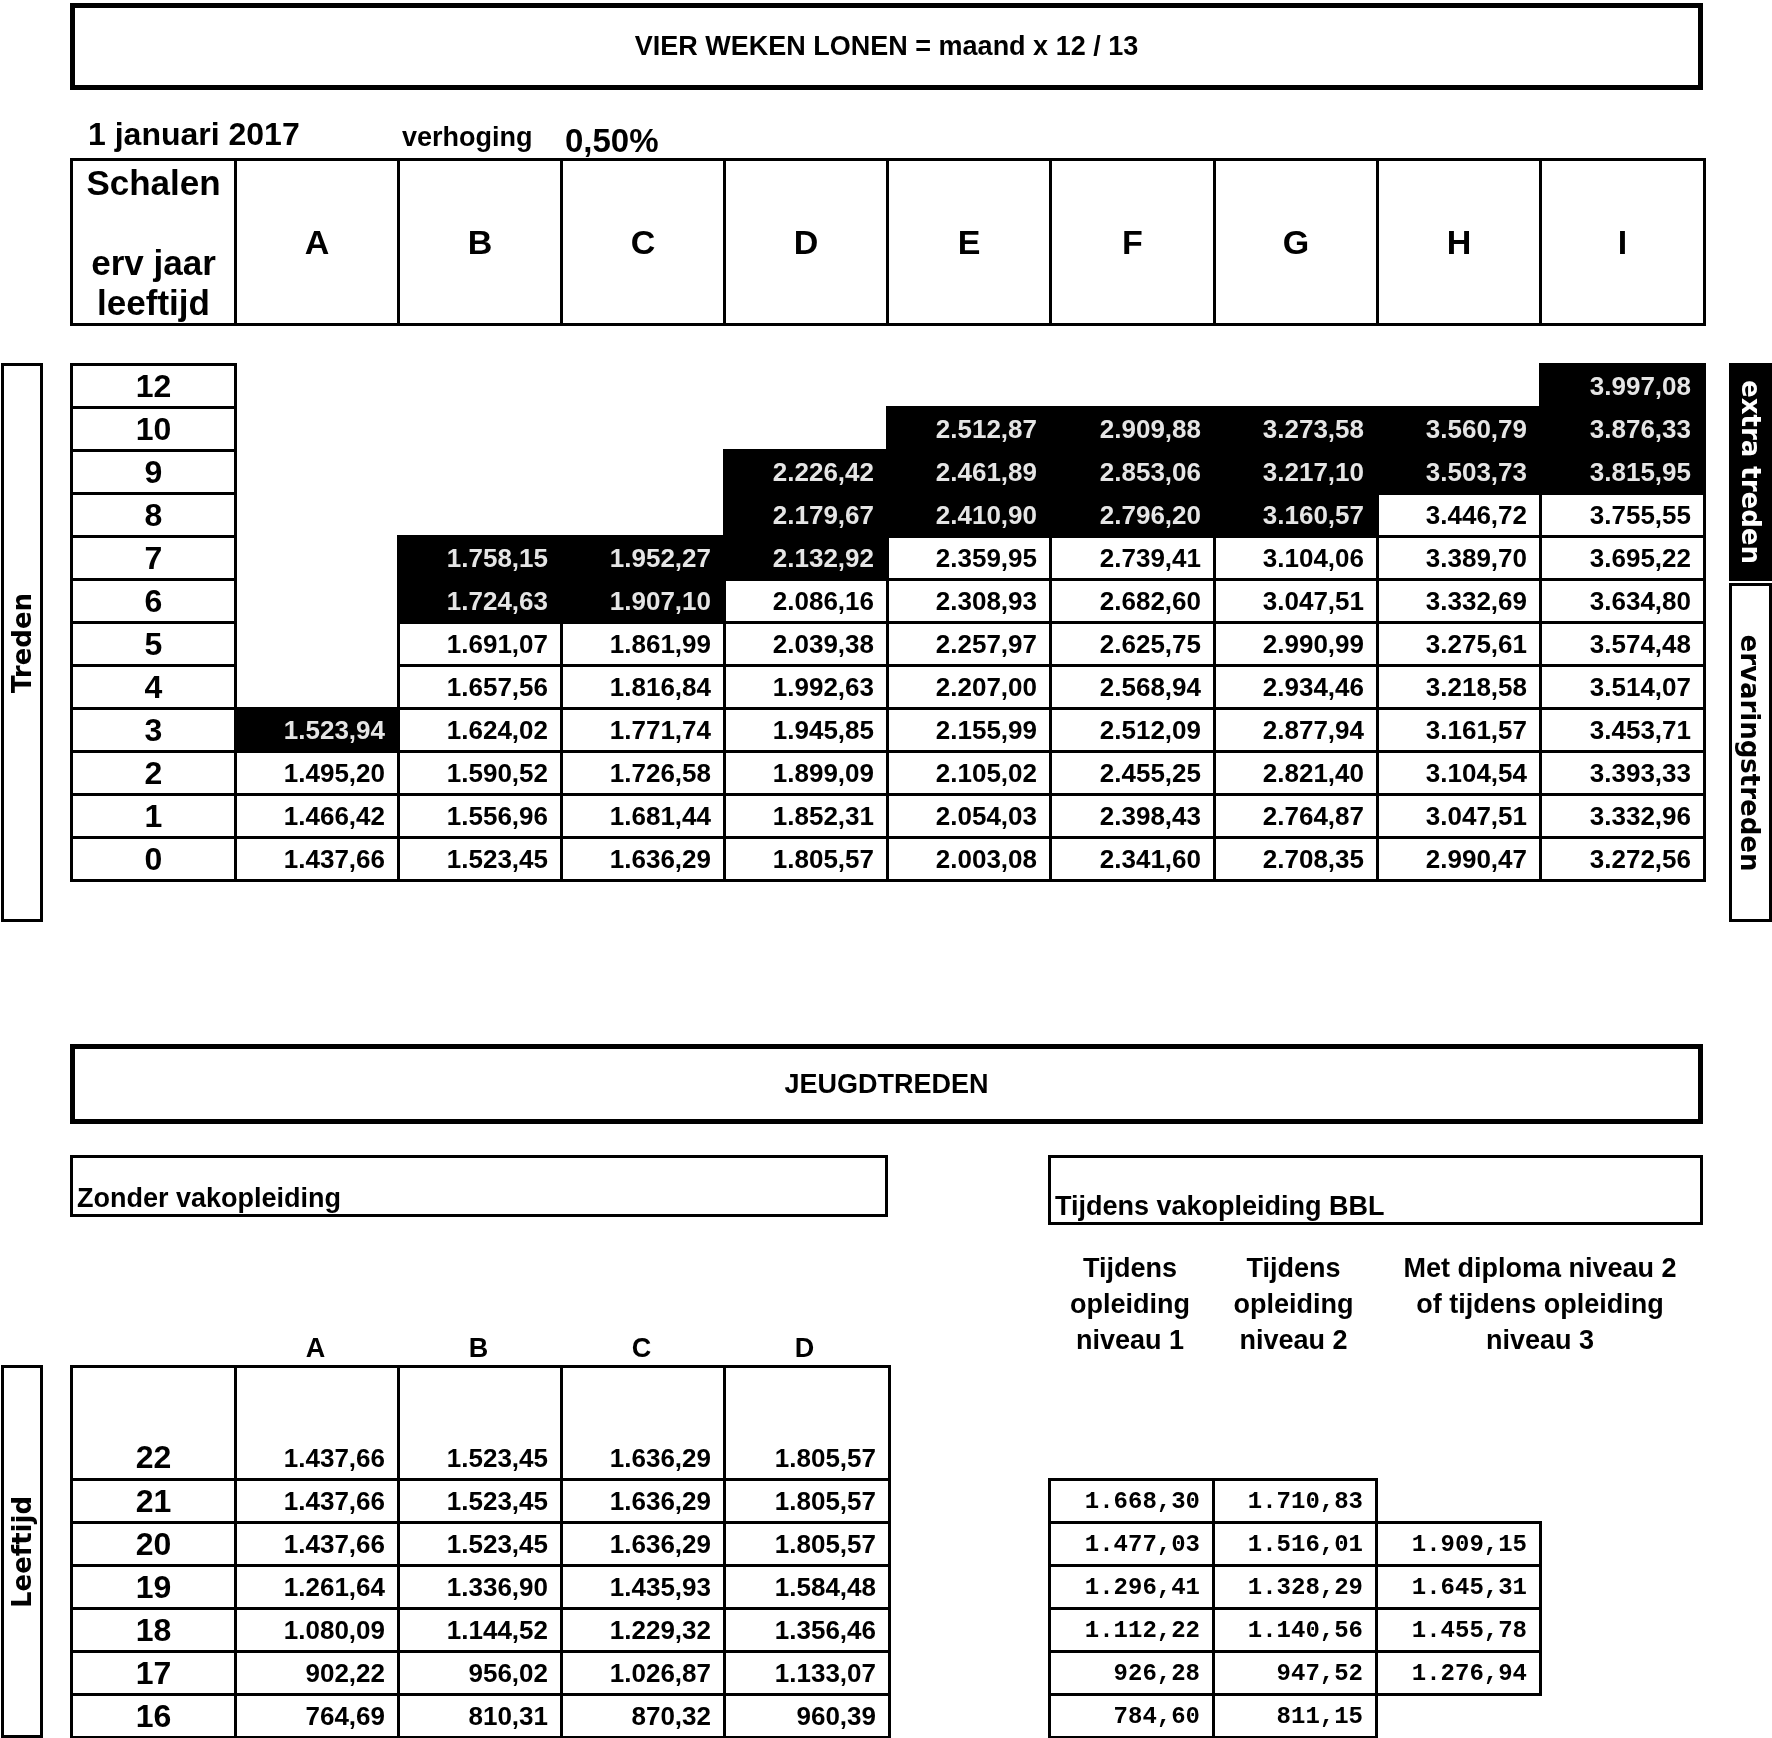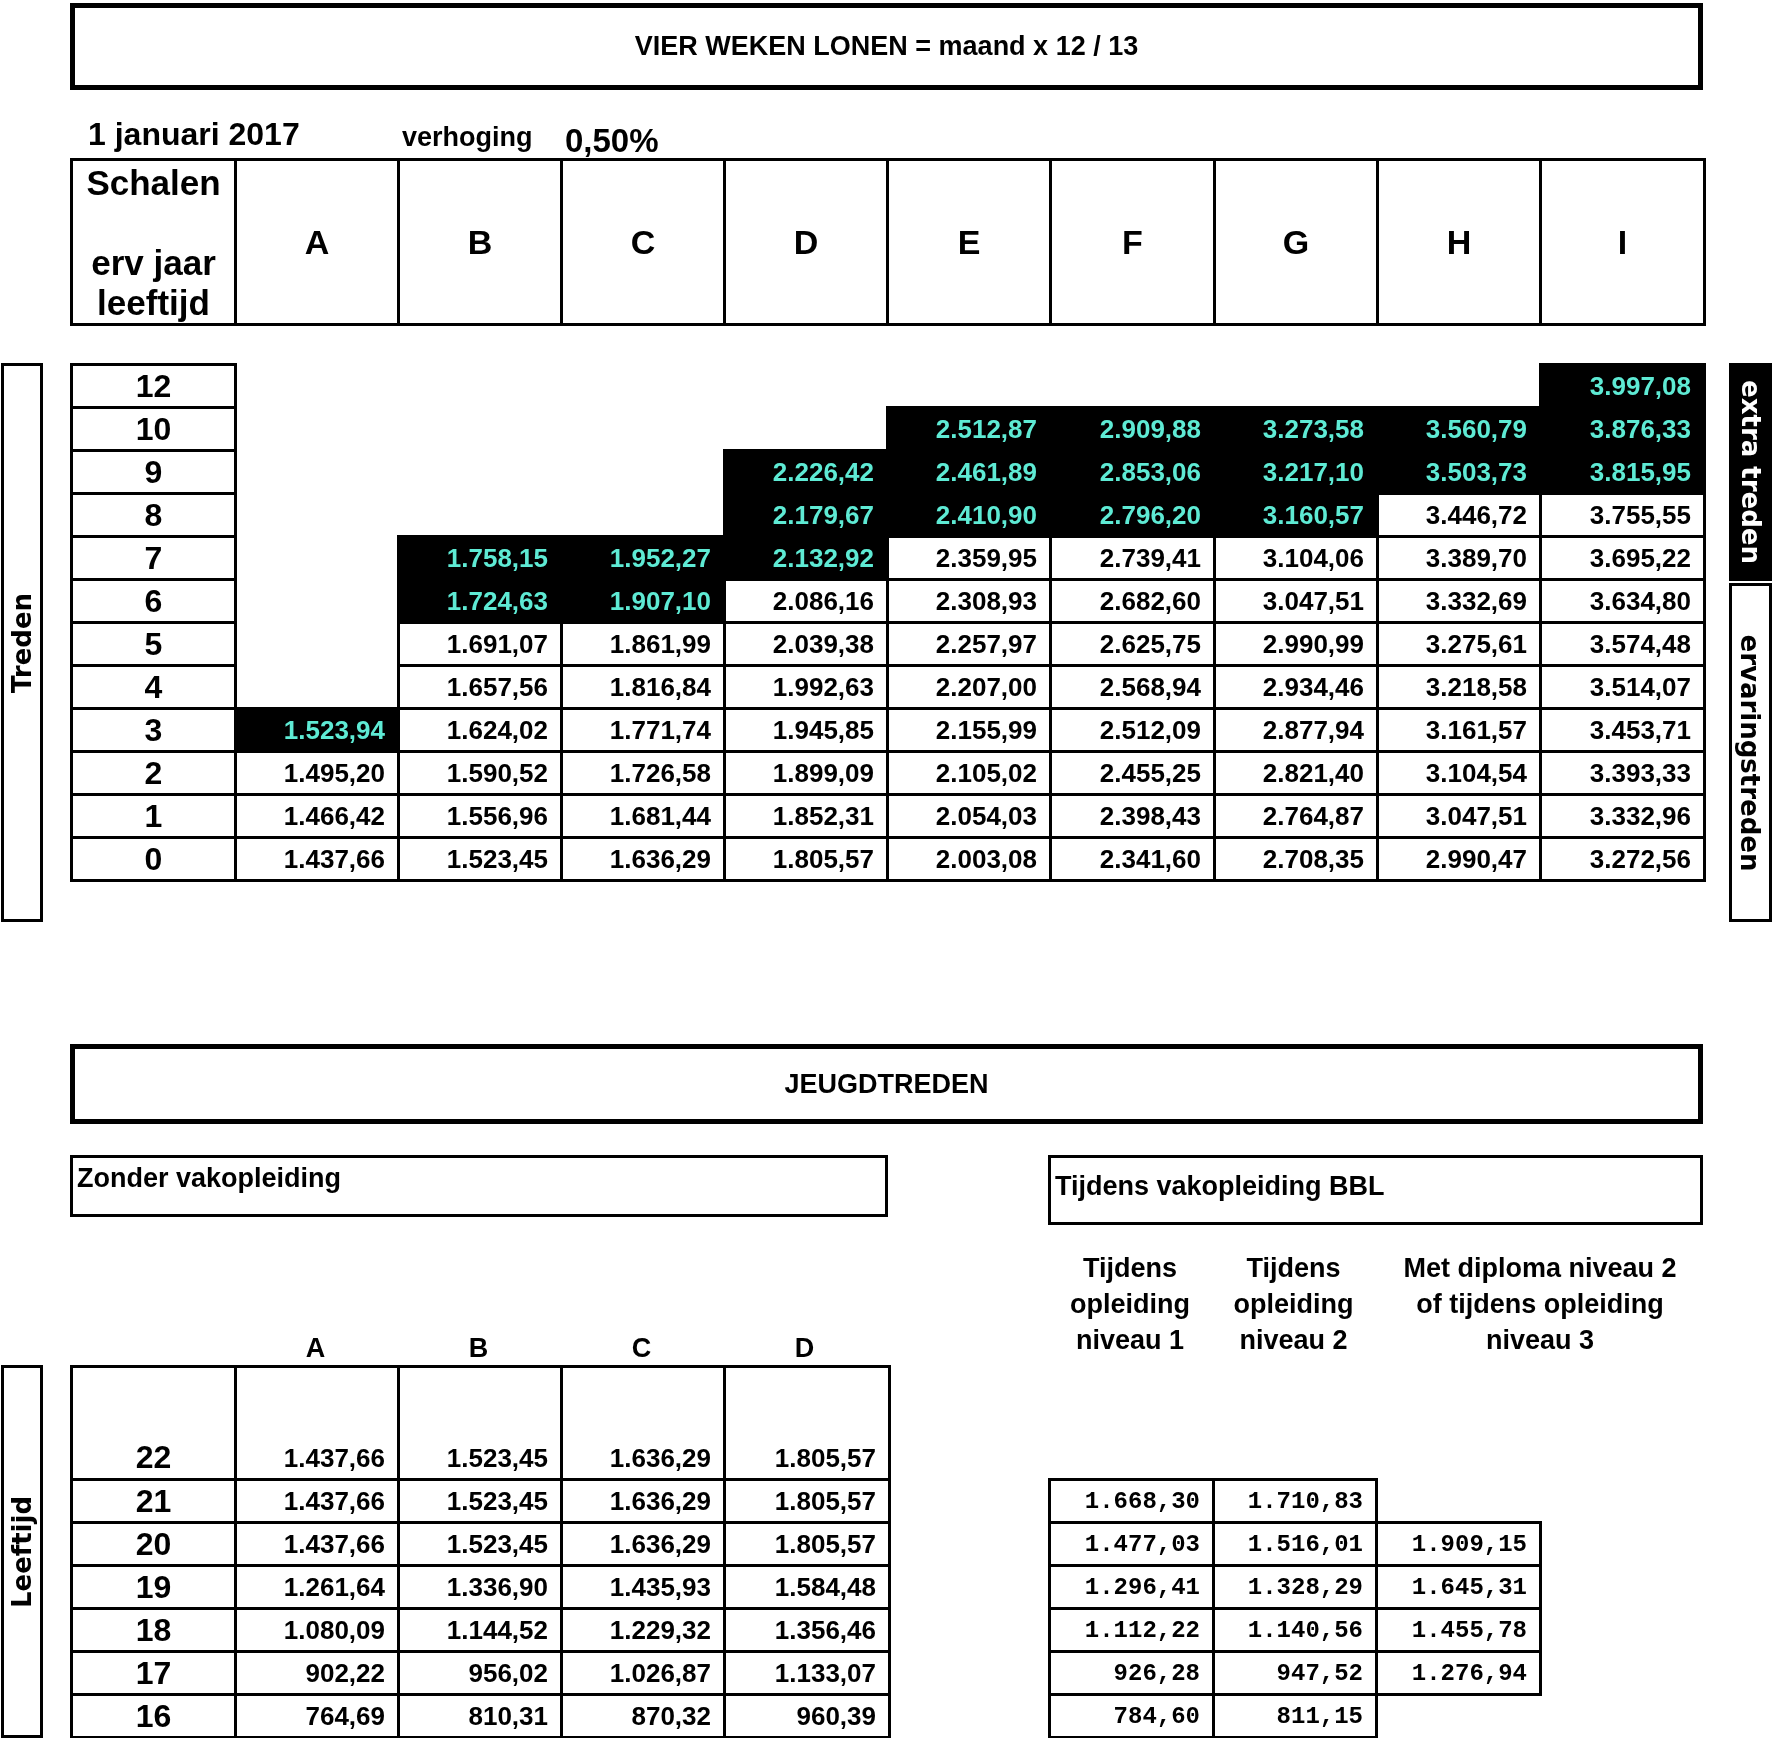--- a/index.html
+++ b/index.html
@@ -10,26 +10,26 @@
   .txt { white-space:nowrap; }
   table { border-collapse:collapse; table-layout:fixed; }
   td { padding:0; box-sizing:border-box; }
   
   #hdr td { border:3px solid #000; text-align:center; font-size:34px; height:152px; }
   #hdr td.first { font-size:35px; line-height:40px; vertical-align:top; padding-top:2px; }
   
   #grid td { height:43px; font-size:26px; text-align:right; padding-right:12px; }
   #grid td.lbl { border:3px solid #000; text-align:center; font-size:32px; padding:0; }
   #grid td.w { border:3px solid #000; background:#fff; color:#000; }
-  #grid td.b { background:#000; color:#5eead4; border:3px solid #000; }
+  #grid td.b { background:#000; color:#e5e5e5; border:3px solid #000; }
   #grid td.e { border:none; background:#fff; }
   .sidebox { border:3px solid #000; display:flex; align-items:center; justify-content:center; }
   .vert { transform:rotate(-90deg); white-space:nowrap; font-size:26px; font-family:"DejaVu Sans", sans-serif; font-weight:bold; }
   .vertr { transform:rotate(90deg); white-space:nowrap; font-size:26px; font-family:"DejaVu Sans", sans-serif; font-weight:bold; }
-  .subbox { border:3px solid #000; display:flex; align-items:flex-end; padding-left:4px; padding-bottom:20px; font-size:27px; }
+  .subbox { border:3px solid #000; display:flex; align-items:flex-end; padding-left:4px; padding-bottom:0; font-size:27px; }
   .colhdr { text-align:center; font-size:27px; line-height:36px; }
   #youth td, #bbl td { border:3px solid #000; font-size:26px; text-align:right; padding-right:12px; height:43px; }
   #youth td.lbl { text-align:center; font-size:32px; padding:0; }
   #youth tr.first td { height:113px; vertical-align:bottom; padding-bottom:4px; }
   #youth tr.first td.lbl { padding-bottom:2px; }
   #bbl td.e { border:none; }
   #bbl td { font-family:Liberation Mono, monospace; font-size:24px; }
 </style>
 </head>
 <body>

